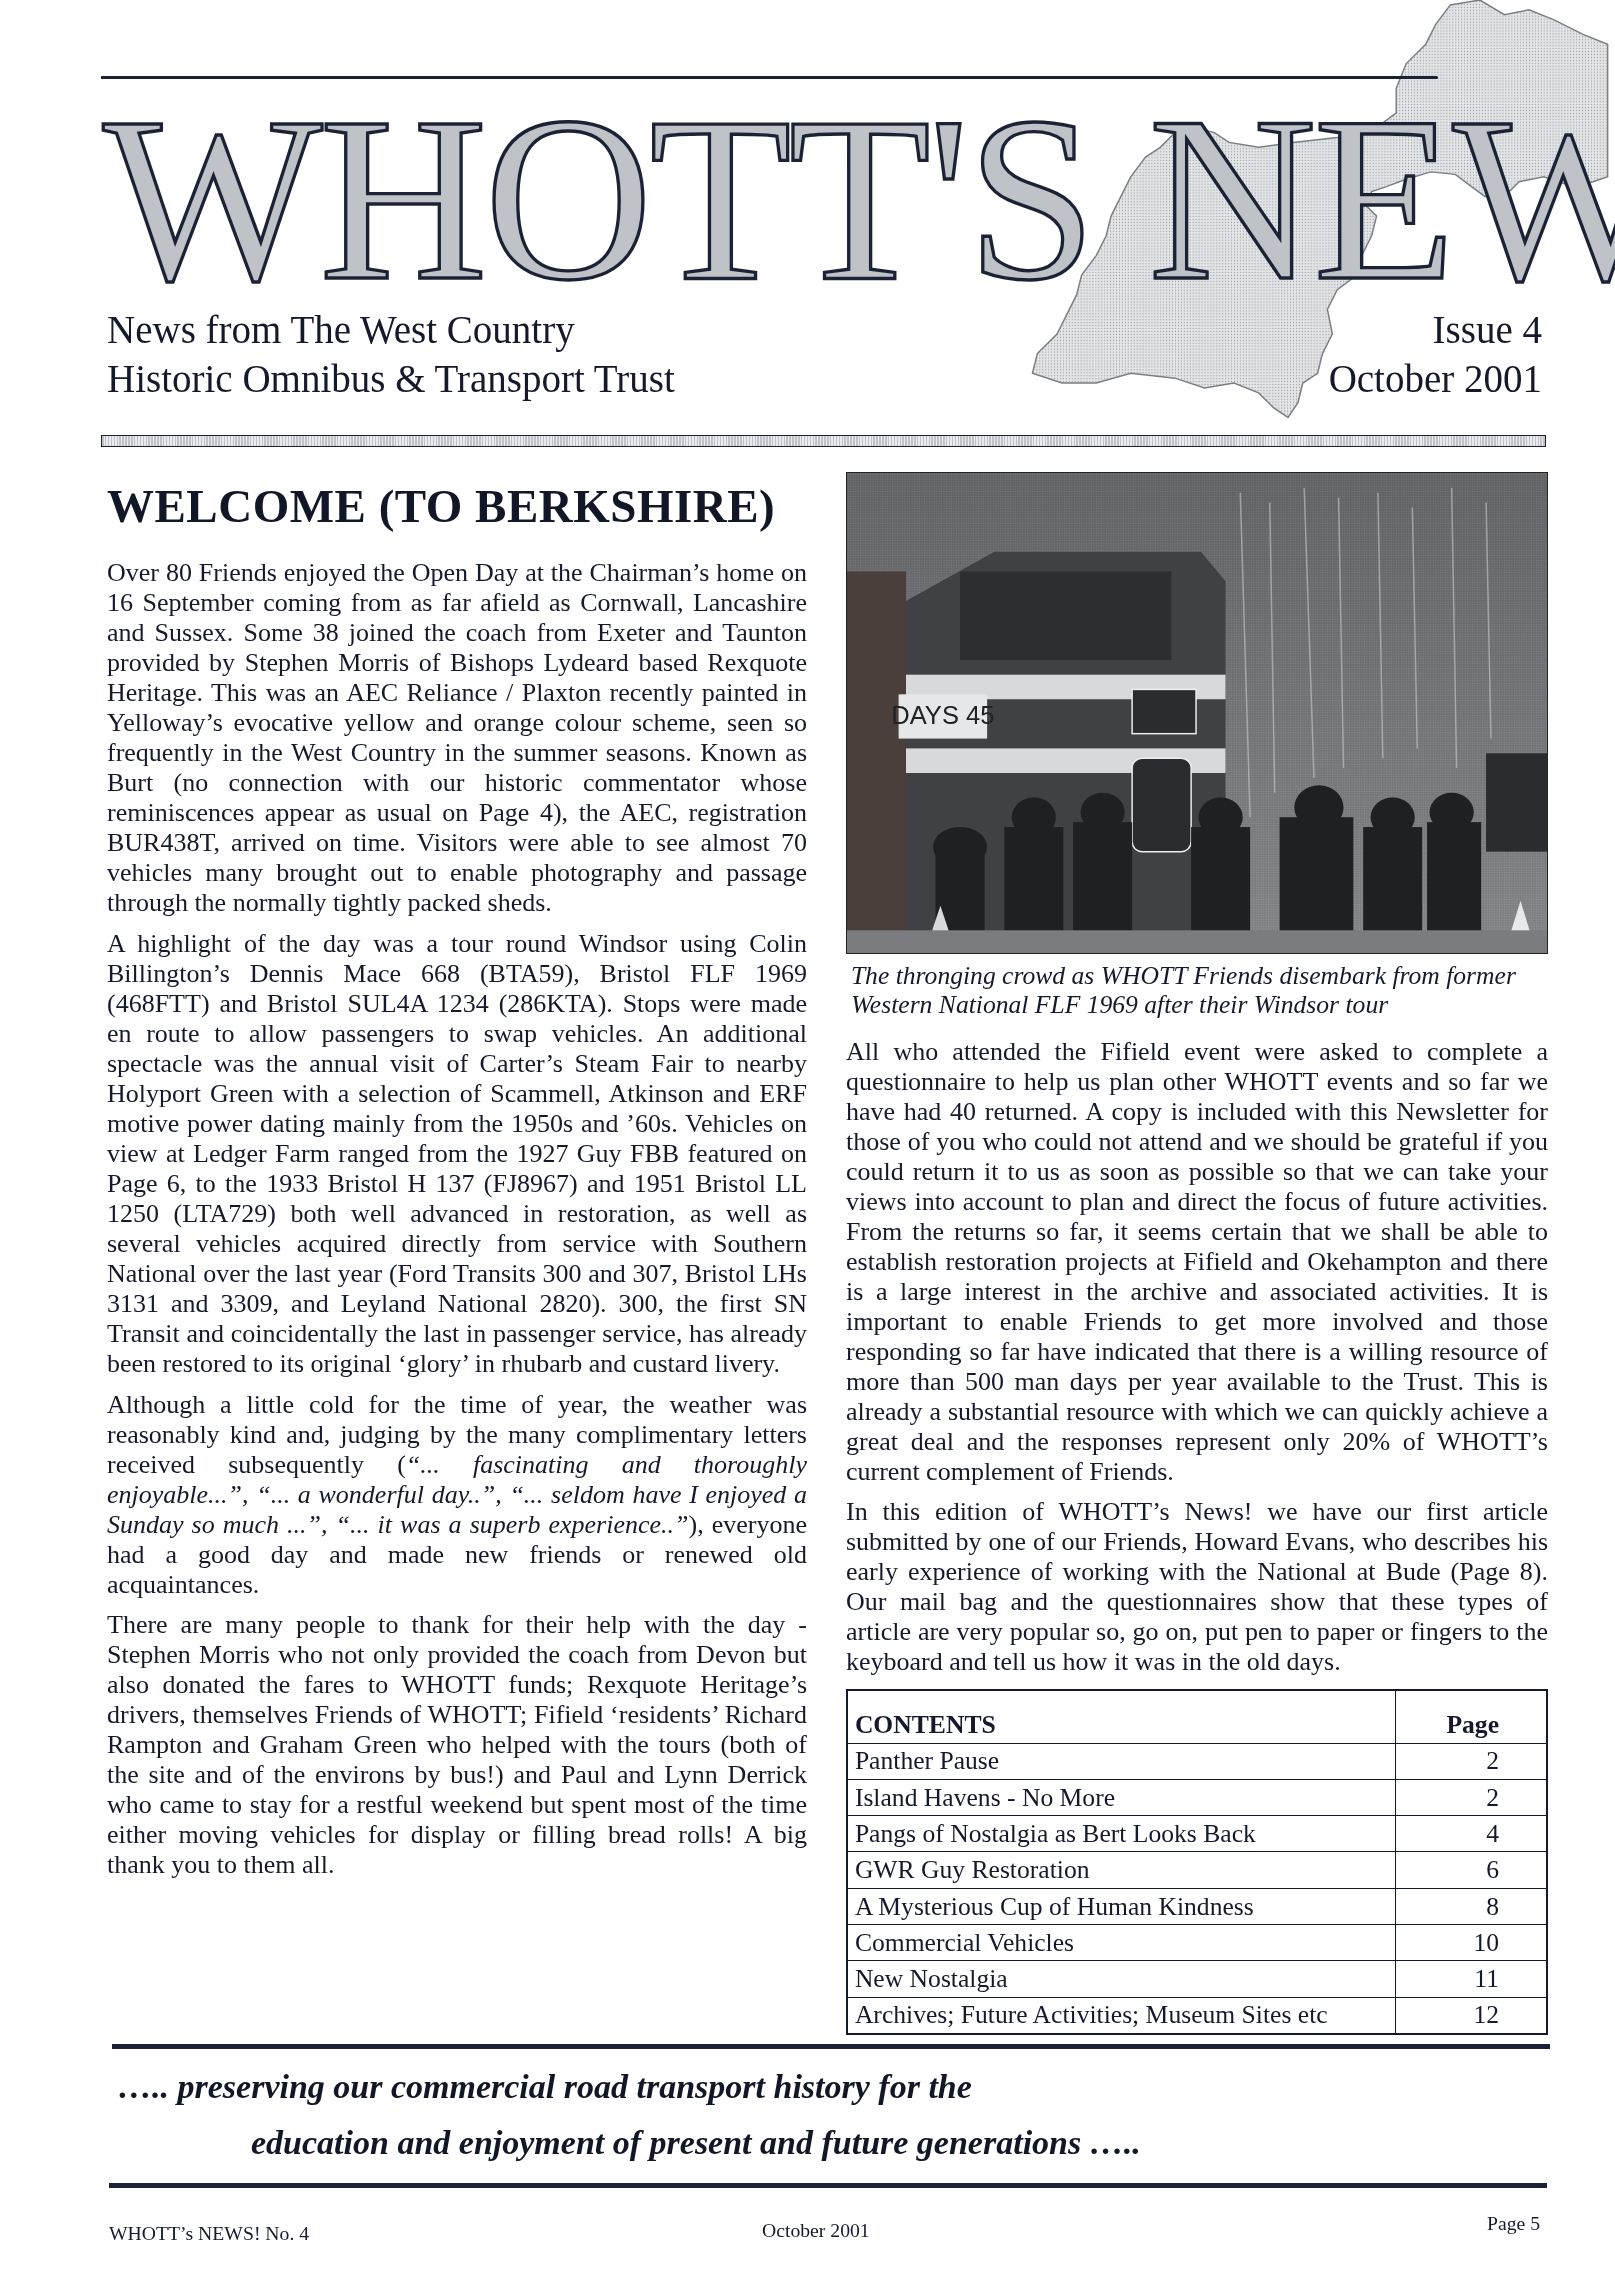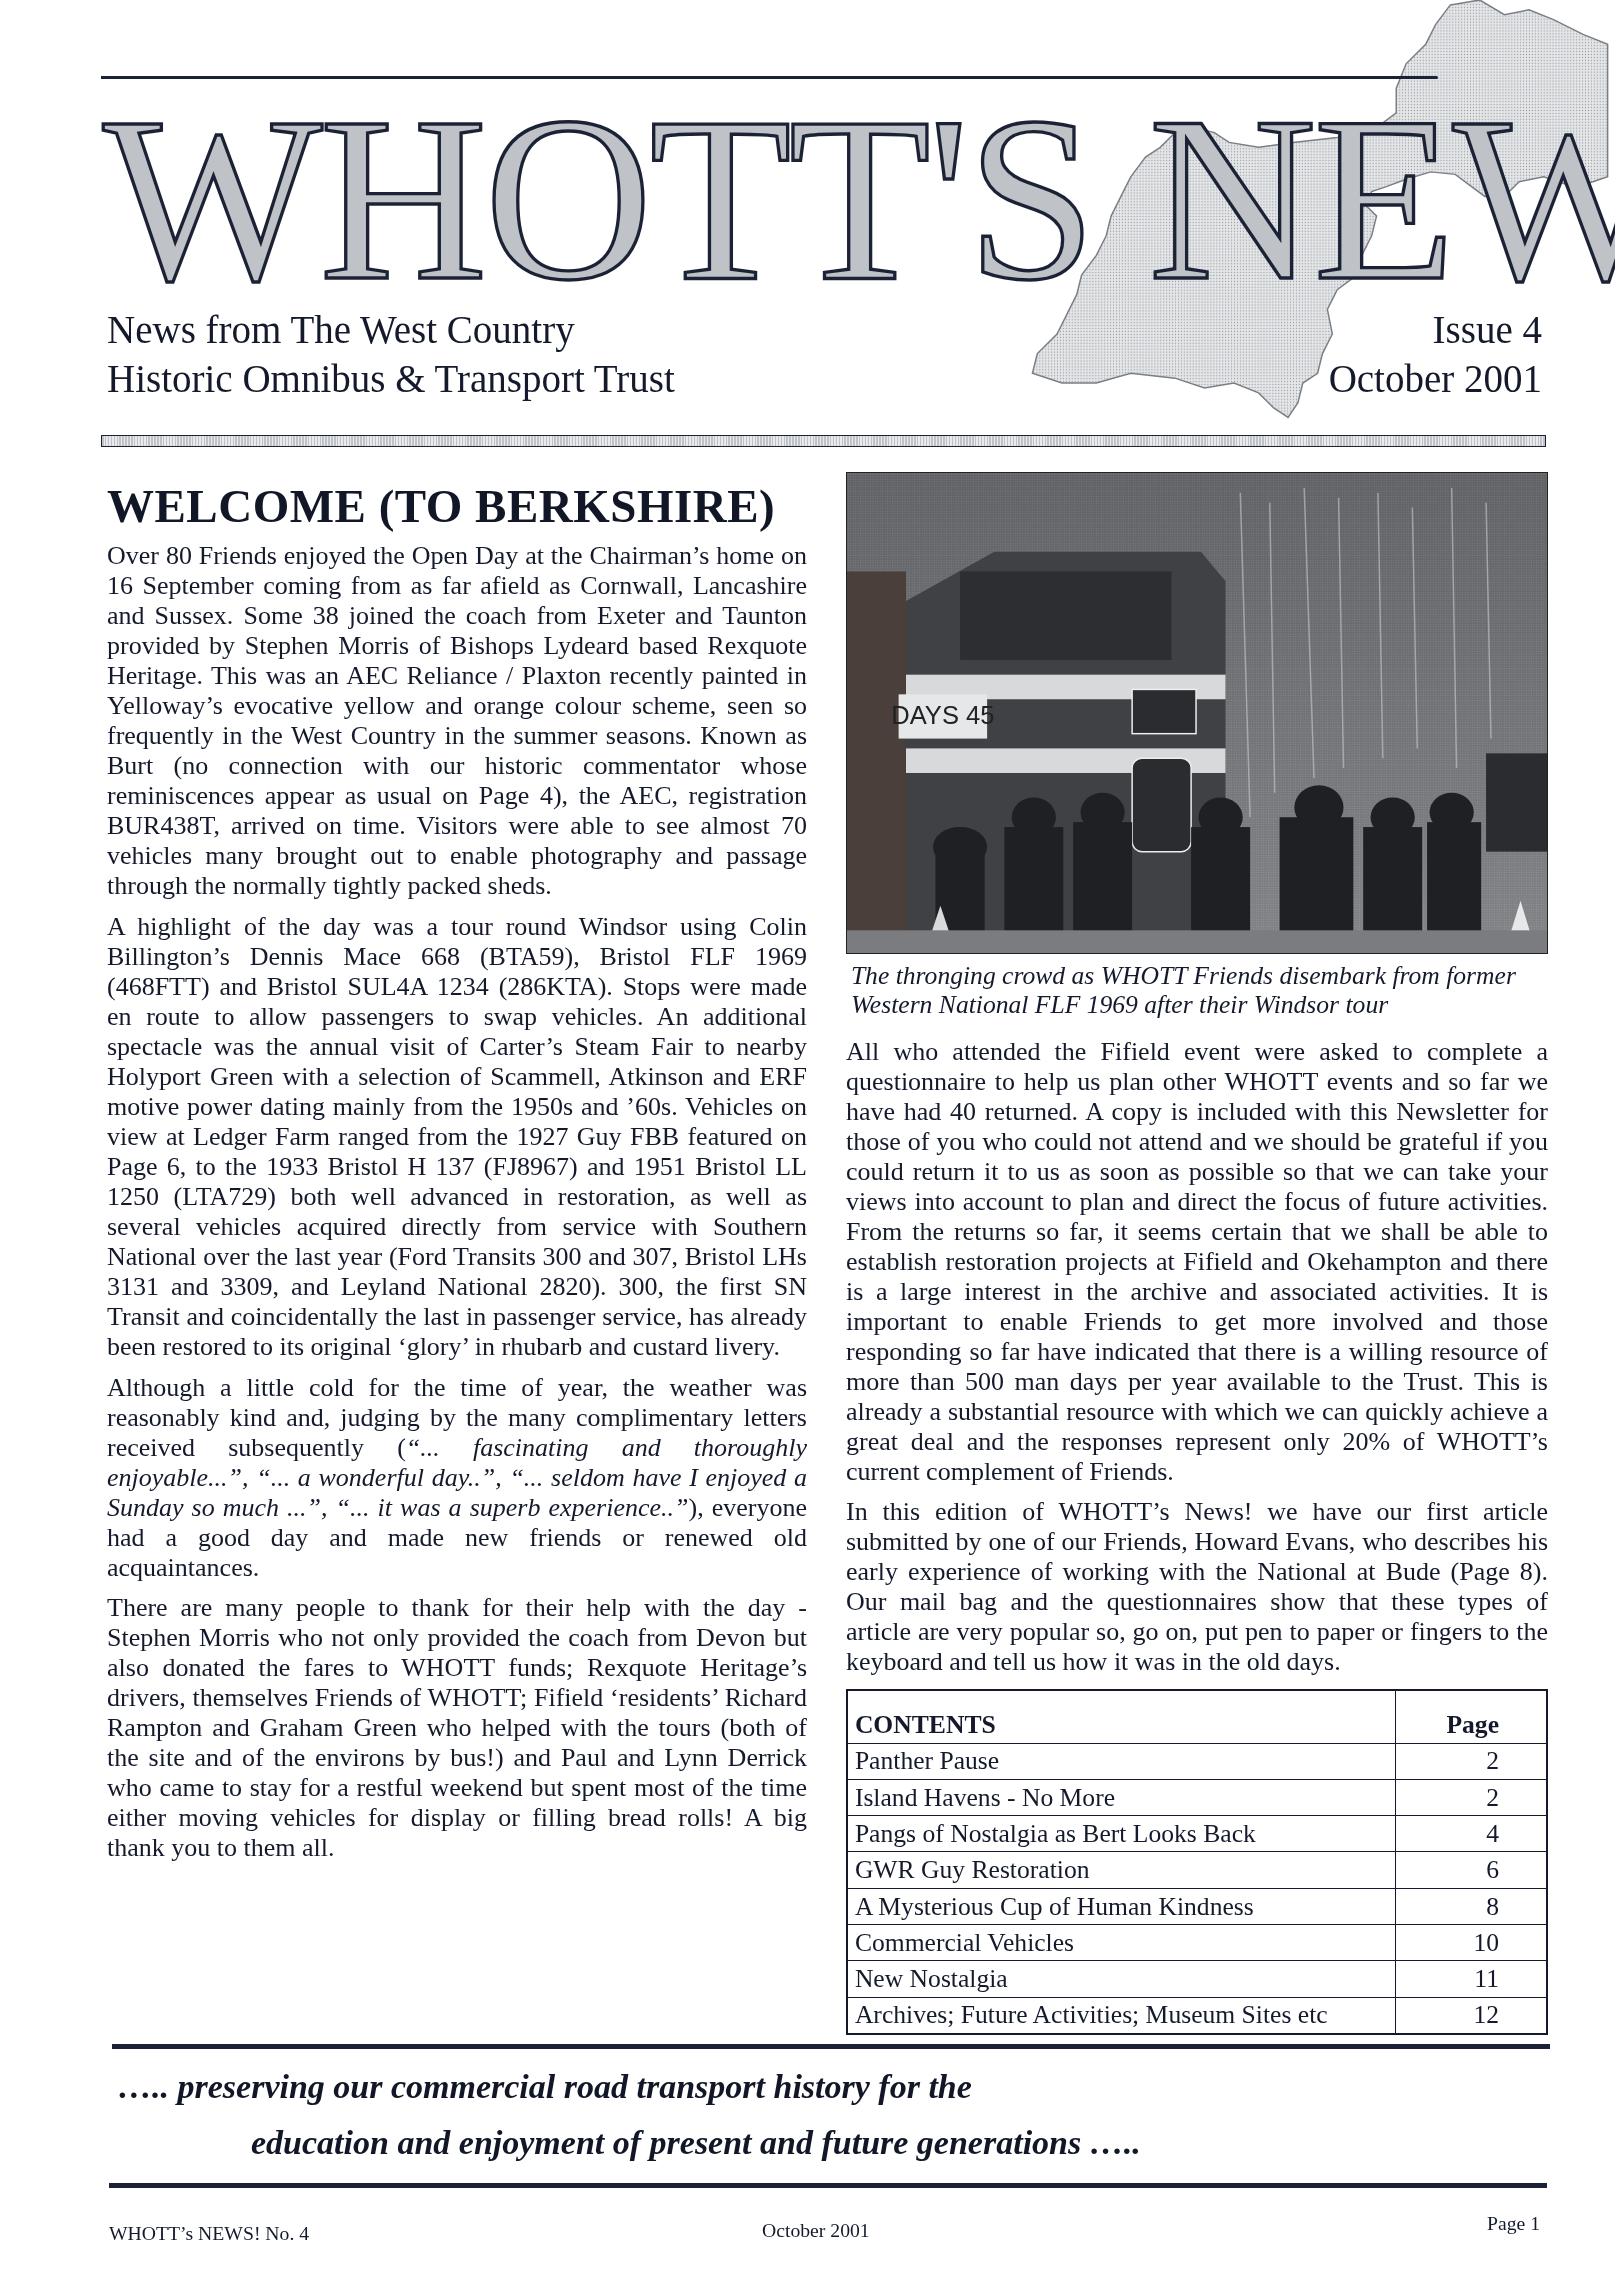--- a/index.html
+++ b/index.html
@@ -34,21 +34,21 @@
   }
 
   .col-left {
     position: absolute; left: 107px; top: 479px; width: 700px;
   }
   .col-right {
     position: absolute; left: 846px; top: 472px; width: 702px;
   }
   h1.headline {
     font-family: "Liberation Serif", serif; font-weight: bold;
-    font-size: 47px; line-height: 54px; margin-bottom: 8px; letter-spacing: 0.5px;
+    font-size: 47px; line-height: 54px; margin-bottom: 25px; letter-spacing: 0.5px;
     color: #111726;
   }
   .para {
     font-size: 26px; line-height: 30px; text-align: justify; margin-bottom: 10.8px; color: #141a2c;
   }
   .para em { font-style: italic; }
 
   .photo {
     width: 702px; height: 482px; position: relative; overflow: hidden;
     background: #bef264; border: 1px solid #222;
@@ -218,14 +218,14 @@
     </table>
 </div>
 
 <div class="rule-thick" style="left:112px; top:2044px; width:1438px;"></div>
 <div class="tagline" style="left:118px; top:2060px;">….. preserving our commercial road transport history for the</div>
 <div class="tagline" style="left:251px; top:2116px;">education and enjoyment of present and future generations …..</div>
 <div class="rule-thick" style="left:109px; top:2183px; width:1438px;"></div>
 
 <div class="footer-txt" style="left:109px; top:2222px;">WHOTT’s NEWS!  No. 4</div>
 <div class="footer-txt" style="left:762px; top:2219px;">October 2001</div>
-<div class="footer-txt" style="left:1487px; top:2212px;">Page 1</div>
+<div class="footer-txt" style="left:1487px; top:2212px;">Page 5</div>
 
 
 </body></html>

